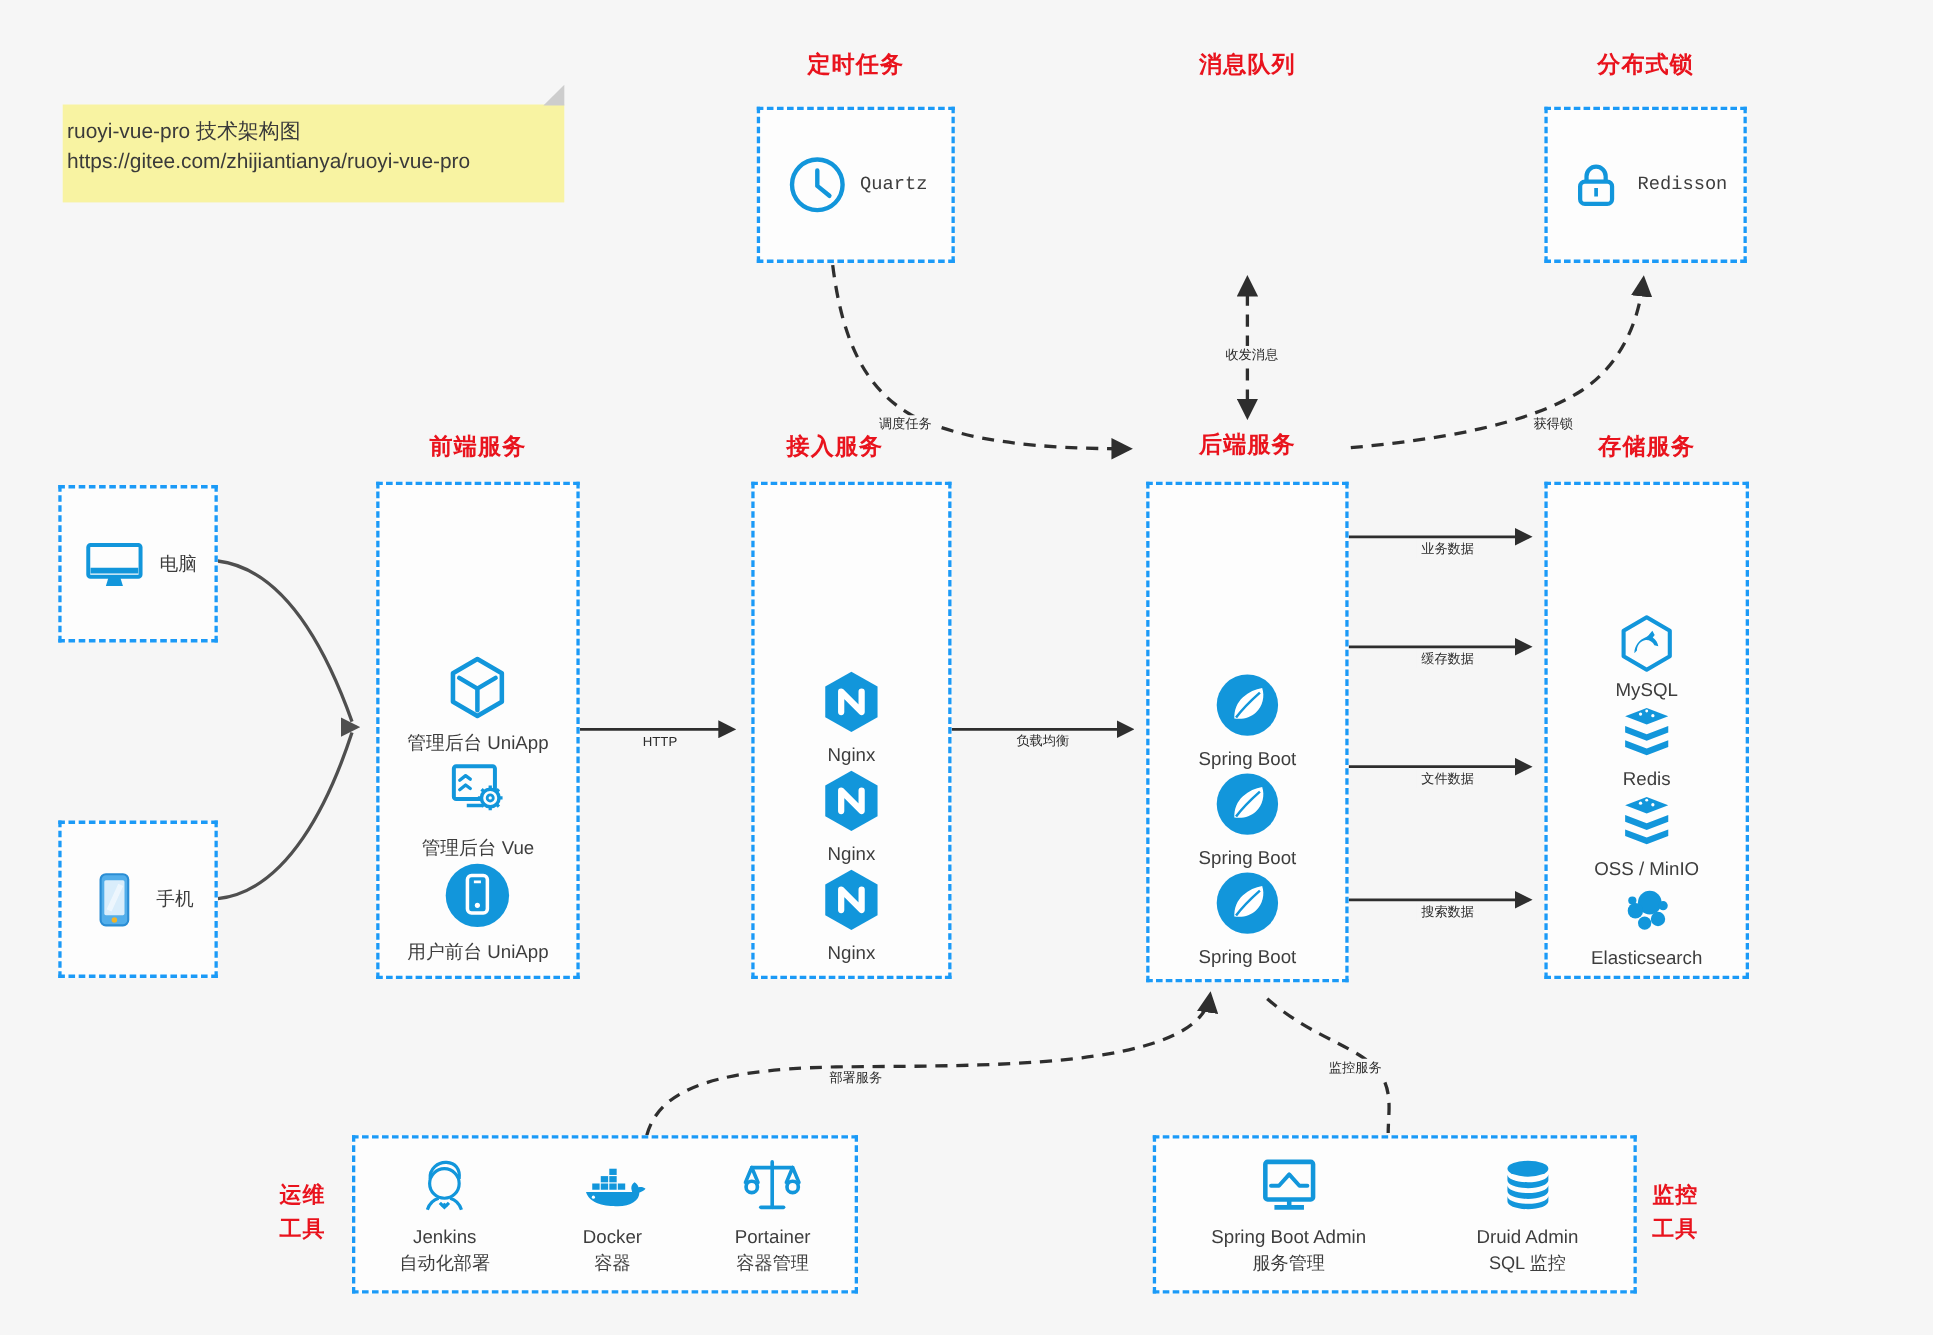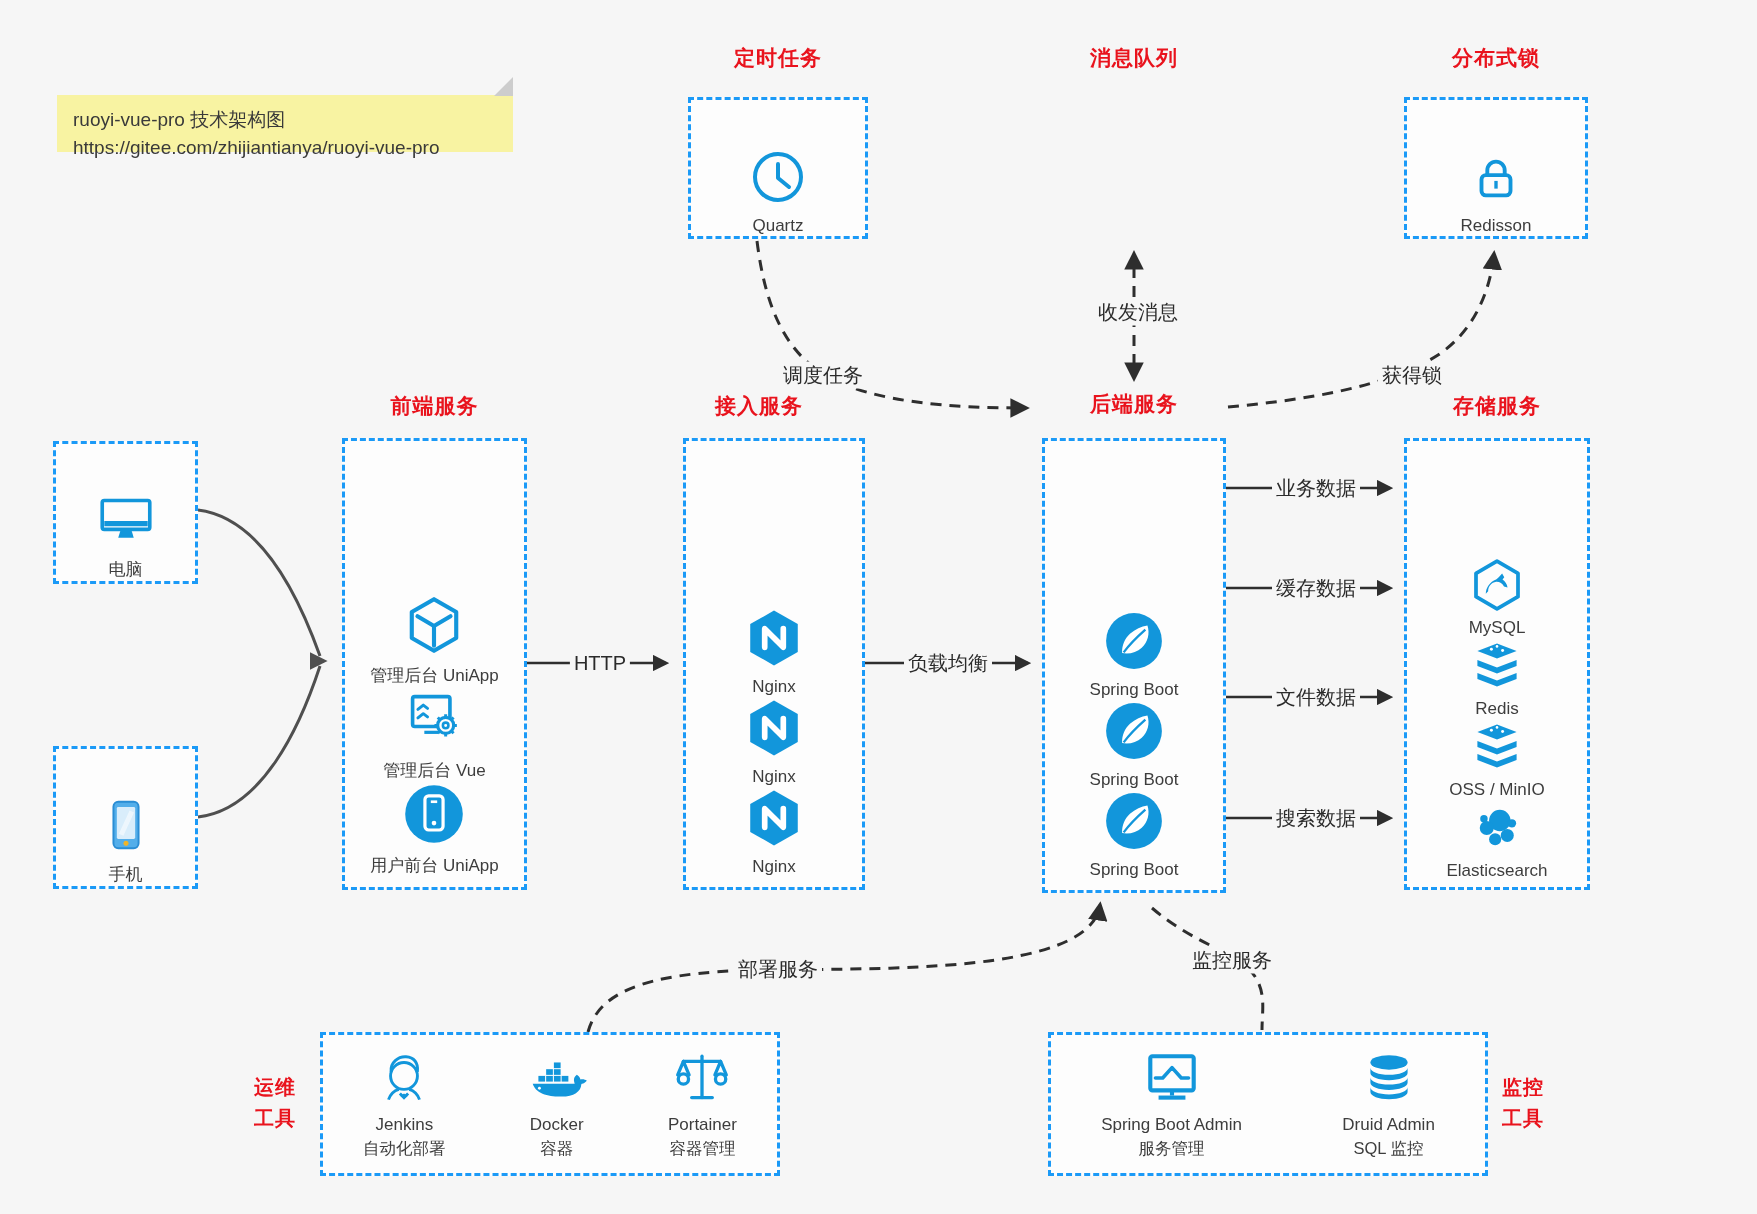--- a/index.html
+++ b/index.html
@@ -3,42 +3,42 @@
 <meta charset="utf-8">
 <style>
   :root{
     --bg:#f6f6f6; --boxbg:#fdfdfd; --blue:#1b9af7; --ic:#1296db;
     --red:#e9131d; --ink:#3d3d3d; --line:#2e2e2e;
   }
   html,body{margin:0;padding:0;background:var(--bg);}
   .canvas{position:relative;width:1757px;height:1214px;background:var(--bg);
     font-family:"Liberation Sans",sans-serif;overflow:hidden;}
   
-  .note{position:absolute;left:57px;top:95px;width:456px;height:57px;background:#f8f3a2;
-    box-sizing:border-box;padding:11px 16px;font-size:19px;color:#3a3a3a;line-height:1.45;z-index:4;}
+  .note{position:absolute;left:57px;top:95px;width:456px;height:89px;background:#f8f3a2;
+    box-sizing:border-box;padding:11px 4px;font-size:19px;color:#3a3a3a;line-height:1.45;z-index:4;}
   .note .fold{position:absolute;top:-18px;right:0;width:0;height:0;
     border-bottom:19px solid #cdcdcd;border-left:19px solid transparent;}
   
   .box{position:absolute;box-sizing:border-box;border:3px dashed var(--blue);
     background:var(--boxbg);z-index:2;display:flex;}
   .col{flex-direction:column;justify-content:flex-end;align-items:center;padding:10px 0;}
-  .single{flex-direction:column;justify-content:flex-end;align-items:center;gap:9px;}
+  .single{flex-direction:row;justify-content:center;align-items:center;gap:9px;font-family:Liberation Mono, monospace;}
   .hrow{flex-direction:row;justify-content:space-around;align-items:center;}
   .item{display:flex;flex-direction:column;align-items:center;gap:8px;}
   .item.tight{gap:5px;}
   .ilabel{font-size:17px;color:var(--ink);white-space:nowrap;}
   .idesc{font-size:16.5px;color:var(--ink);white-space:nowrap;margin-top:-2px;}
   
   .title{position:absolute;color:var(--red);font-weight:bold;font-size:21px;
     text-align:center;z-index:4;white-space:nowrap;letter-spacing:1px;}
   .side-title{position:absolute;color:var(--red);font-weight:bold;font-size:20px;
     text-align:center;z-index:4;line-height:1.55;letter-spacing:1px;}
   
-  .elabel{position:absolute;transform:translate(-50%,-50%);font-size:20px;color:#2b2b2b;
-    background:var(--bg);padding:0 4px;white-space:nowrap;z-index:5;}
+  .elabel{position:absolute;transform:translate(-50%,-50%);font-size:12px;color:#2b2b2b;
+    background:var(--bg);padding:0 4px;white-space:nowrap;z-index:5;margin-top:11px;}
   svg.overlay{position:absolute;left:0;top:0;z-index:1;}
   .ic{display:block;}
 </style>
 </head>
 <body>
 
 <div class="canvas">
 
   <svg width="0" height="0" style="position:absolute" aria-hidden="true">
     <defs>

